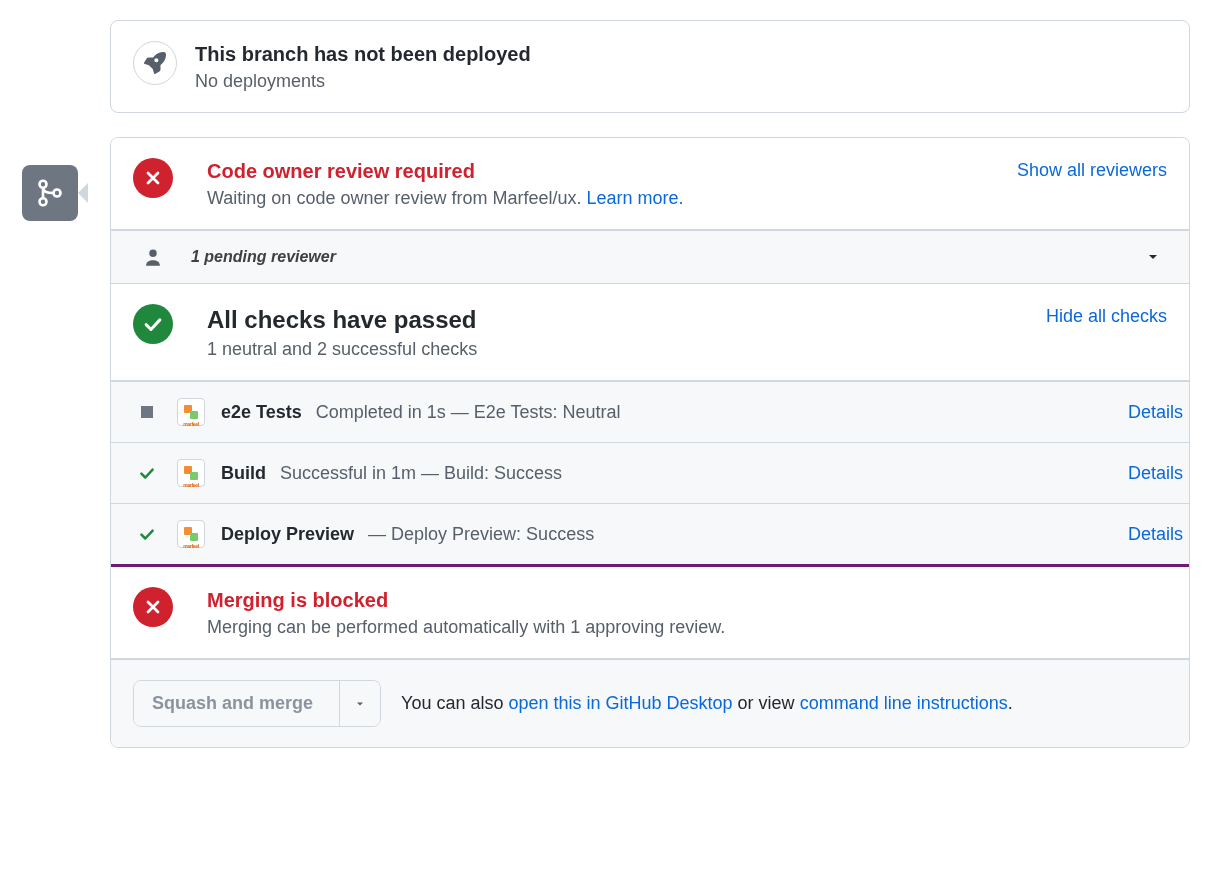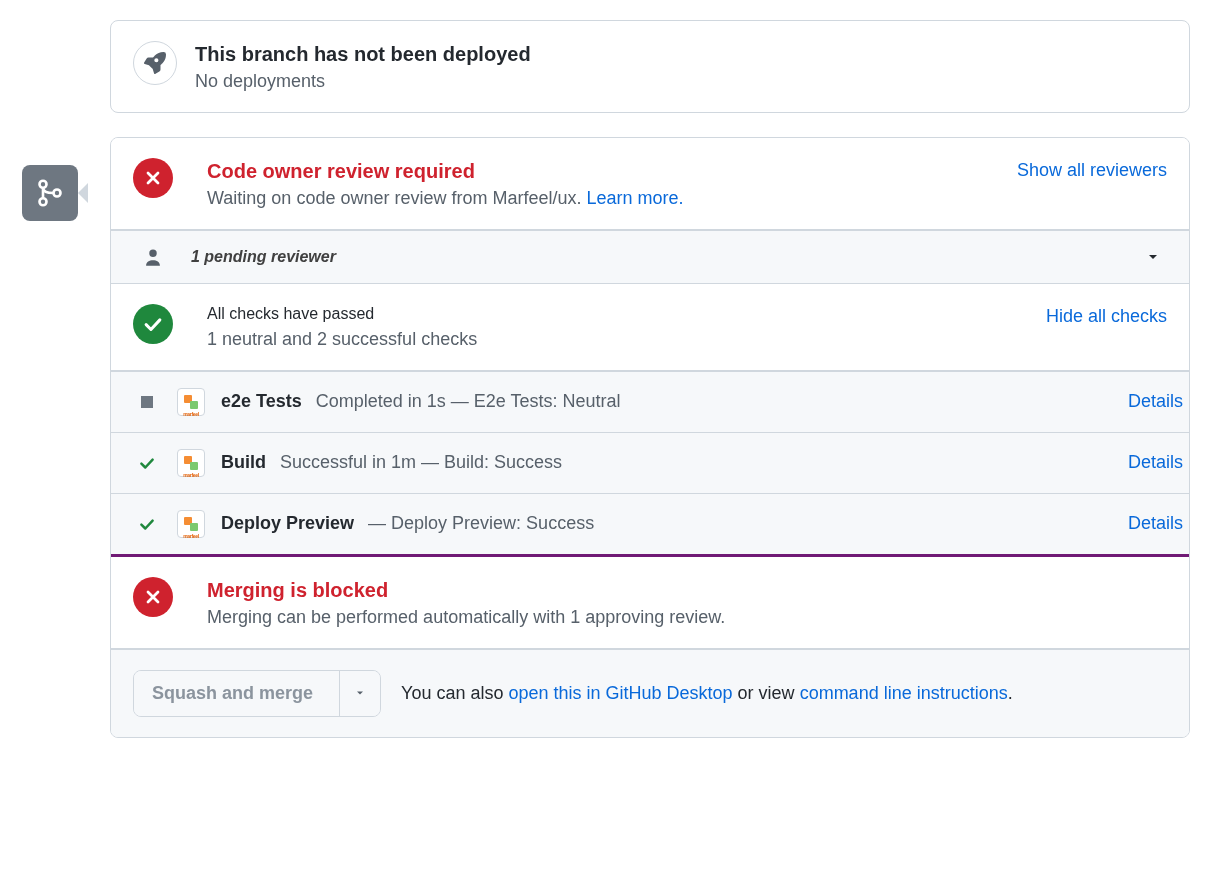--- a/index.html
+++ b/index.html
@@ -52,21 +52,21 @@
   .merge-box .section:last-child { border-bottom: none; }
   .status-row { display: flex; align-items: flex-start; gap: 34px; }
   .status-icon {
     width: 40px; height: 40px; border-radius: 50%; display: flex;
     align-items: center; justify-content: center; flex-shrink: 0; color: #fff;
   }
   .bg-red { background: #cf222e; }
   .bg-green { background: #1f883d; }
   .status-body { flex: 1; }
   .status-title-red { font-size: 20px; font-weight: 600; color: #cf222e; line-height: 1.3; }
-  .status-title-dark { font-size: 16px; font-weight: 400; color: #24292f; line-height: 1.3; }
+  .status-title-dark { font-size: 24px; font-weight: 700; color: #24292f; line-height: 1.3; }
   .status-sub { font-size: 18px; color: #57606a; margin-top: 4px; }
   .link { color: #0969da; text-decoration: none; }
   .float-right-link { position: absolute; right: 22px; top: 22px; font-size: 18px; color:#0969da;}
   .float-right-link a { color: #0969da; text-decoration: none; }
   .reviewers-bar {
     background: #f6f8fa; border-top: 1px solid #d0d7de; border-bottom: 1px solid #d0d7de;
     padding: 16px 22px; display: flex; align-items: center; gap: 18px; position: relative;
   }
   .reviewers-icon { width: 40px; display:flex; justify-content:center; color:#57606a; }
   .reviewers-text { font-size: 16px; font-weight: 600; color: #404040; font-style: italic; }

